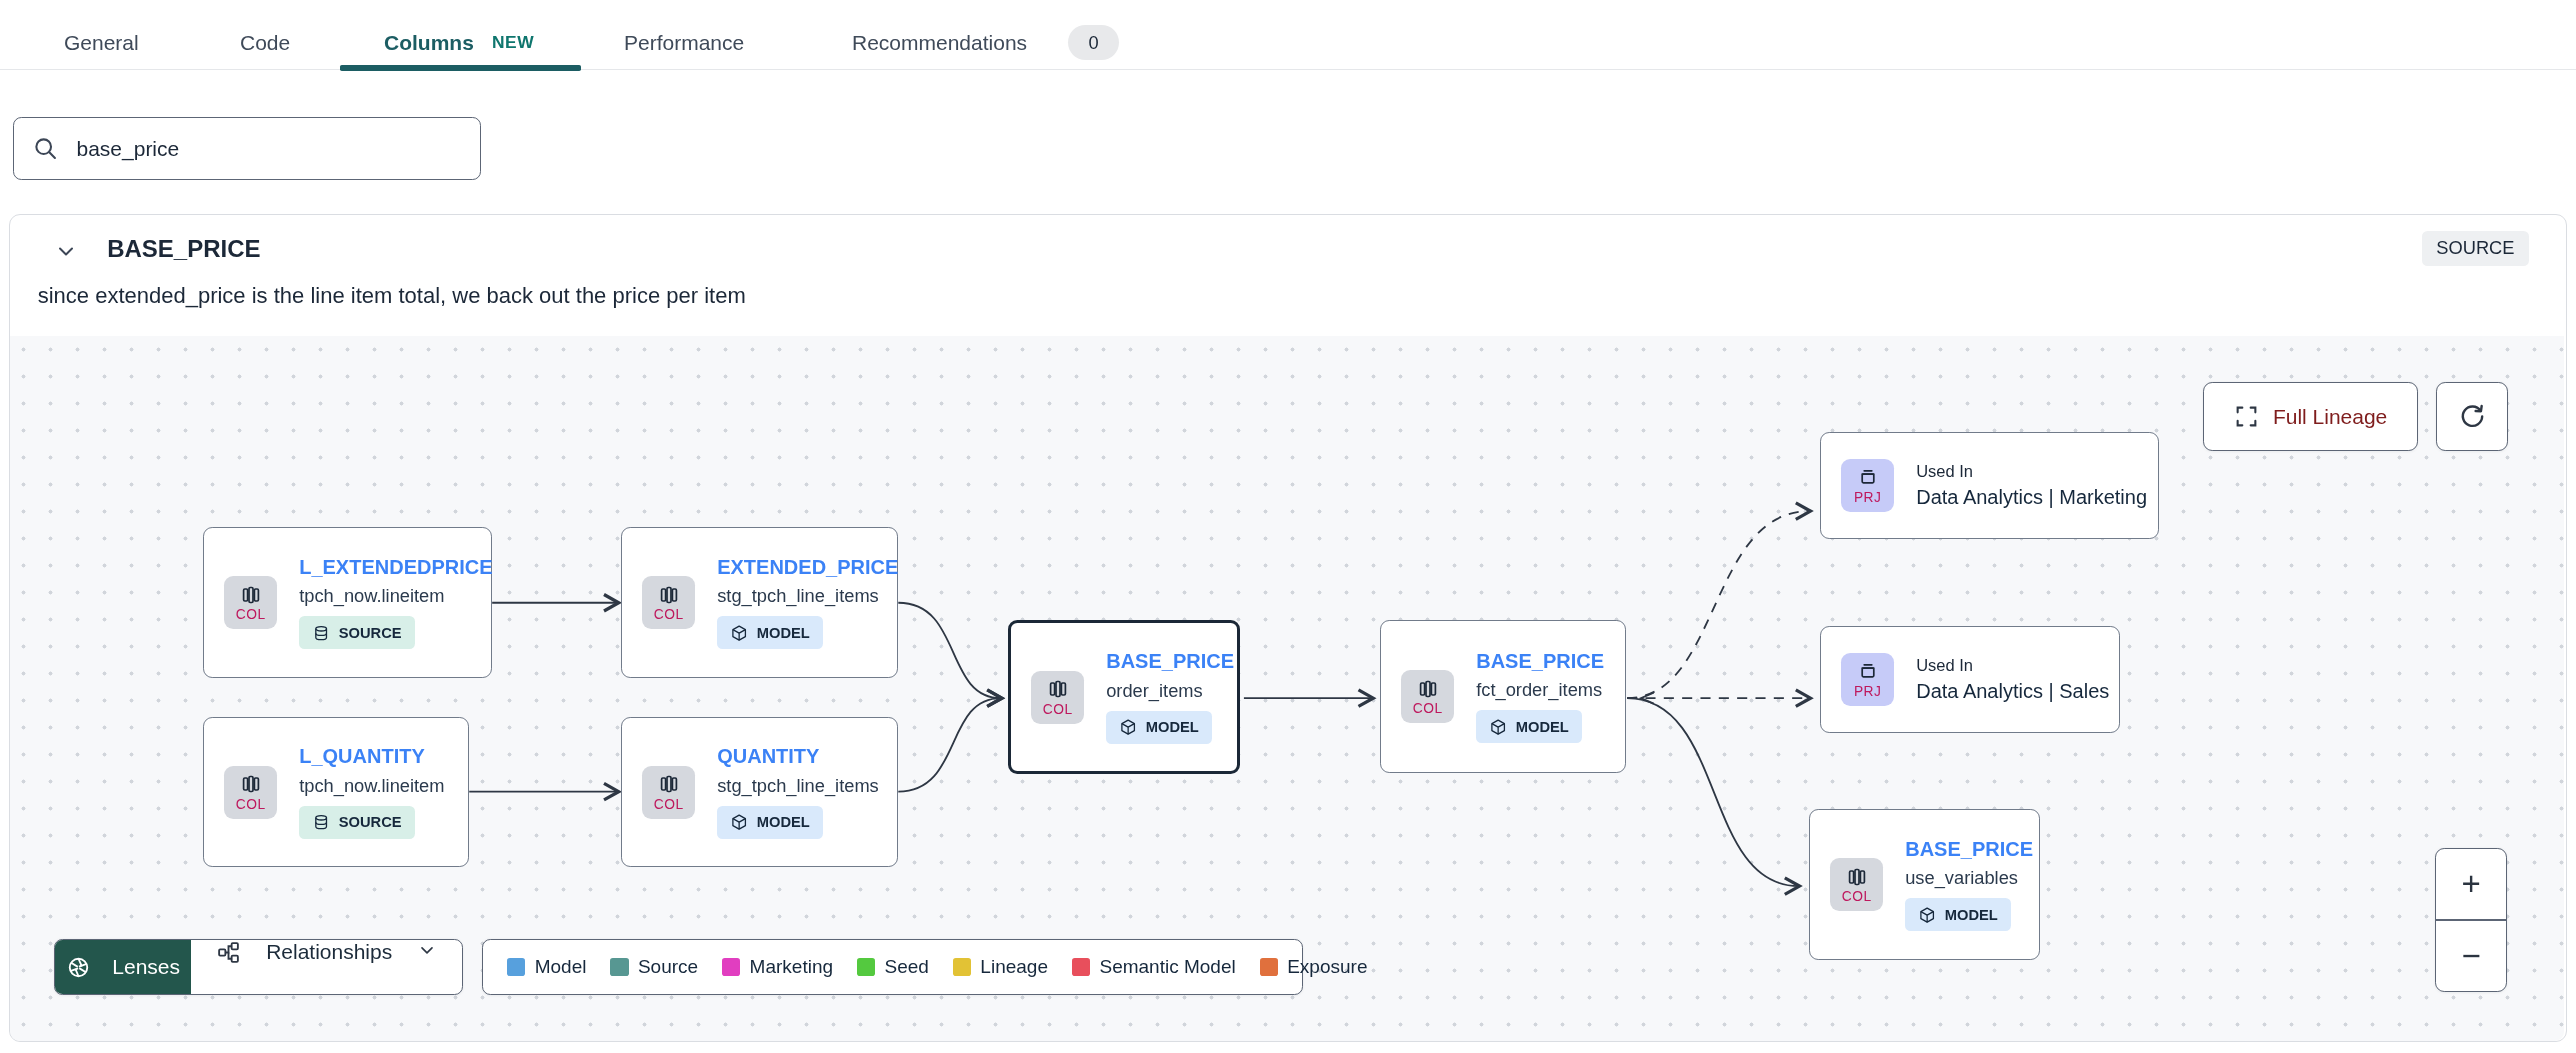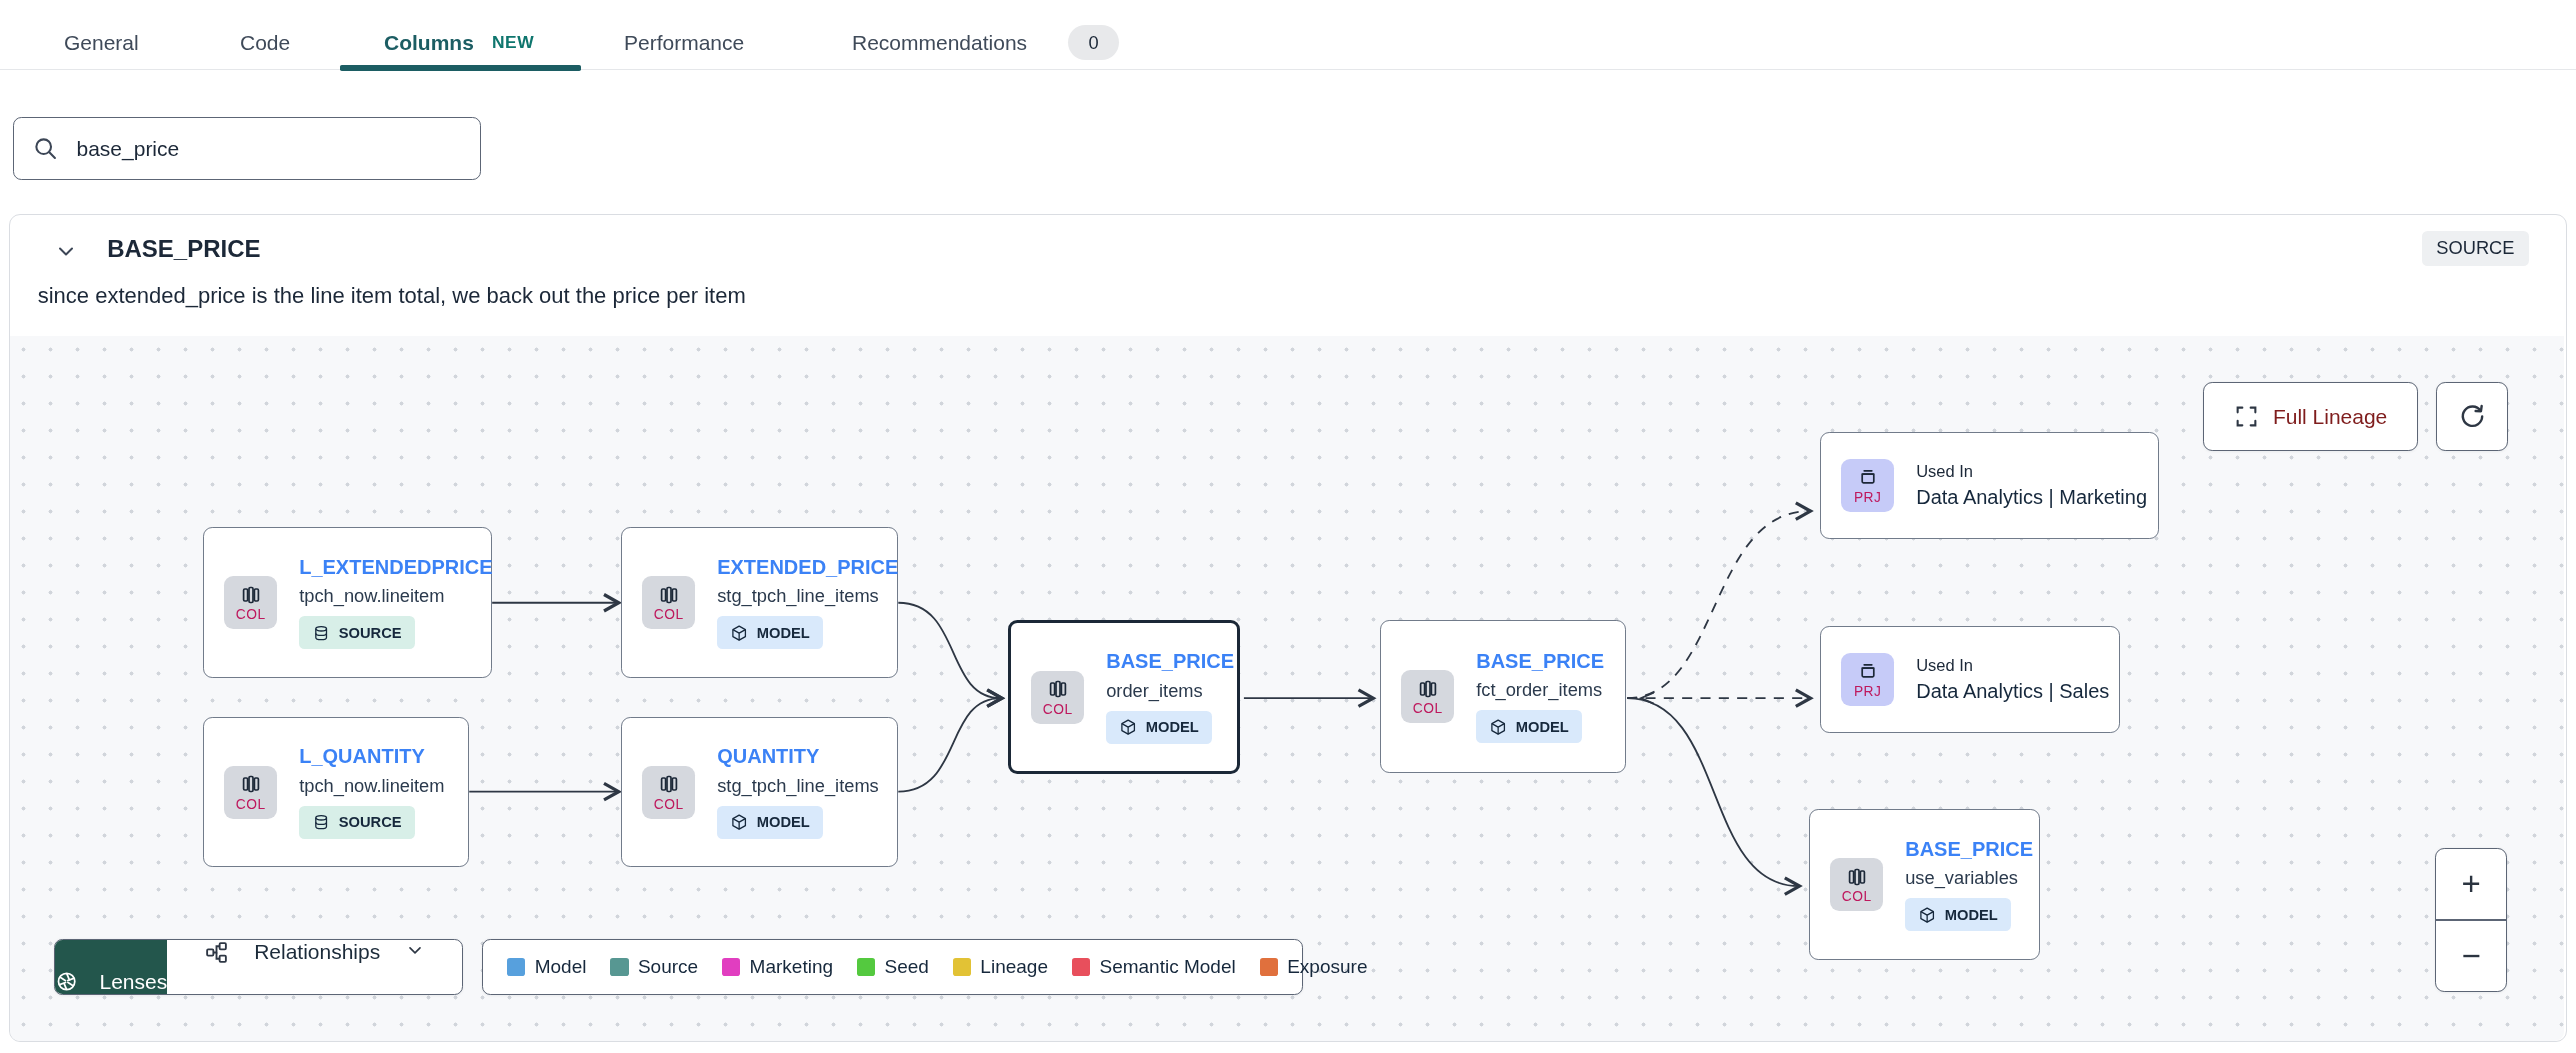--- a/index.html
+++ b/index.html
@@ -59,21 +59,21 @@
        display:flex;align-items:center;justify-content:center;cursor:pointer;box-shadow:0 0.9px 2.8px rgba(20,30,40,.06);}
   .full-lineage{left:2193px;top:46px;width:215px;height:69px;gap:13.8px;font-size:21px;color:#7f1d1d;}
   .refresh{left:2426px;top:46px;width:72px;height:69px;}
   .zoomctl{position:absolute;left:2425px;top:512px;width:72px;height:144px;background:#fff;border:1.8px solid #5c6575;
            border-radius:9.2px;box-sizing:border-box;display:flex;flex-direction:column;box-shadow:0 0.9px 2.8px rgba(20,30,40,.06);}
   .zoomctl .zbtn{flex:1;display:flex;align-items:center;justify-content:center;font-size:33px;color:#2b3440;cursor:pointer;}
   .zoomctl .zdiv{height:1.8px;background:#5c6575;}
 
   .lensbar{position:absolute;left:44px;top:603px;height:56px;width:409px;border:1.8px solid #5c6575;border-radius:8.3px;
            overflow:hidden;display:flex;box-sizing:border-box;background:#fff;box-shadow:0 0.9px 2.8px rgba(20,30,40,.06);}
-  .lens-seg{width:112px;background:#23564c;color:#fff;display:flex;align-items:flex-end;justify-content:center;gap:21px;
+  .lens-seg{width:136px;background:#23564c;color:#fff;display:flex;align-items:center;justify-content:center;gap:21px;
             font-size:21px;cursor:pointer;}
   .rel-seg{flex:1;display:flex;justify-content:center;gap:25px;font-size:21px;color:#1c2b3a;cursor:pointer;}
 
   .legend{position:absolute;left:472px;top:603px;height:56px;width:821px;border:1.8px solid #5c6575;border-radius:8.3px;
           background:#fff;box-sizing:border-box;display:flex;align-items:center;gap:24px;padding:0 24px;
           box-shadow:0 0.9px 2.8px rgba(20,30,40,.06);}
   .legend-item{display:flex;align-items:center;gap:9.2px;font-size:19px;color:#16283c;white-space:nowrap;}
   .swatch{width:18.3px;height:18.3px;border-radius:2.8px;flex:none;}
 
   svg.icon{display:block;}

